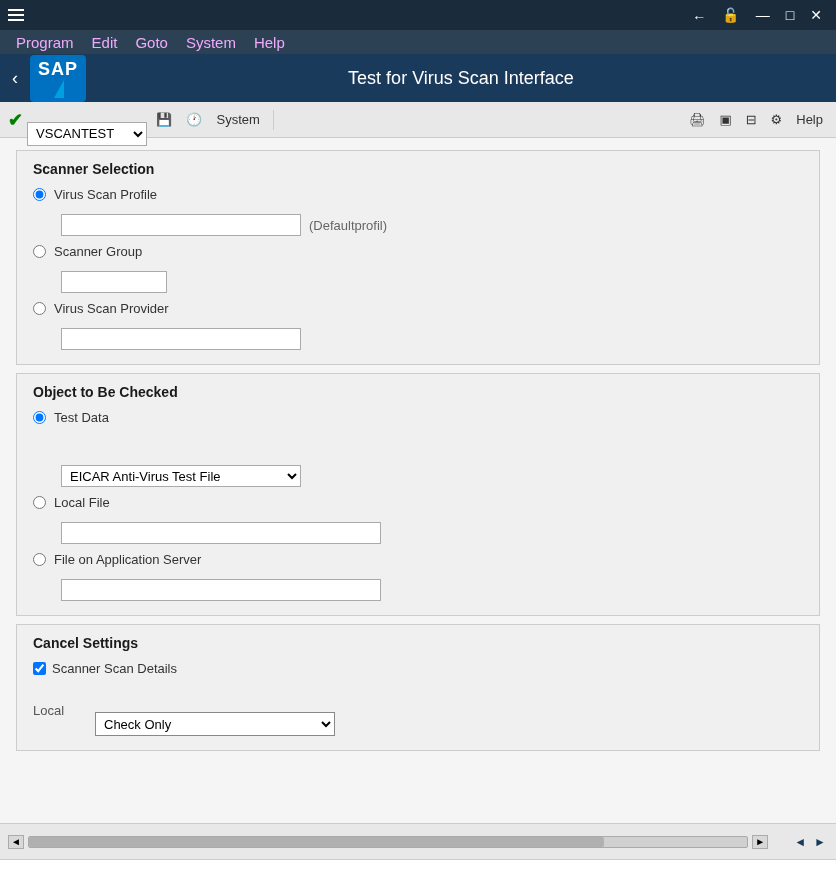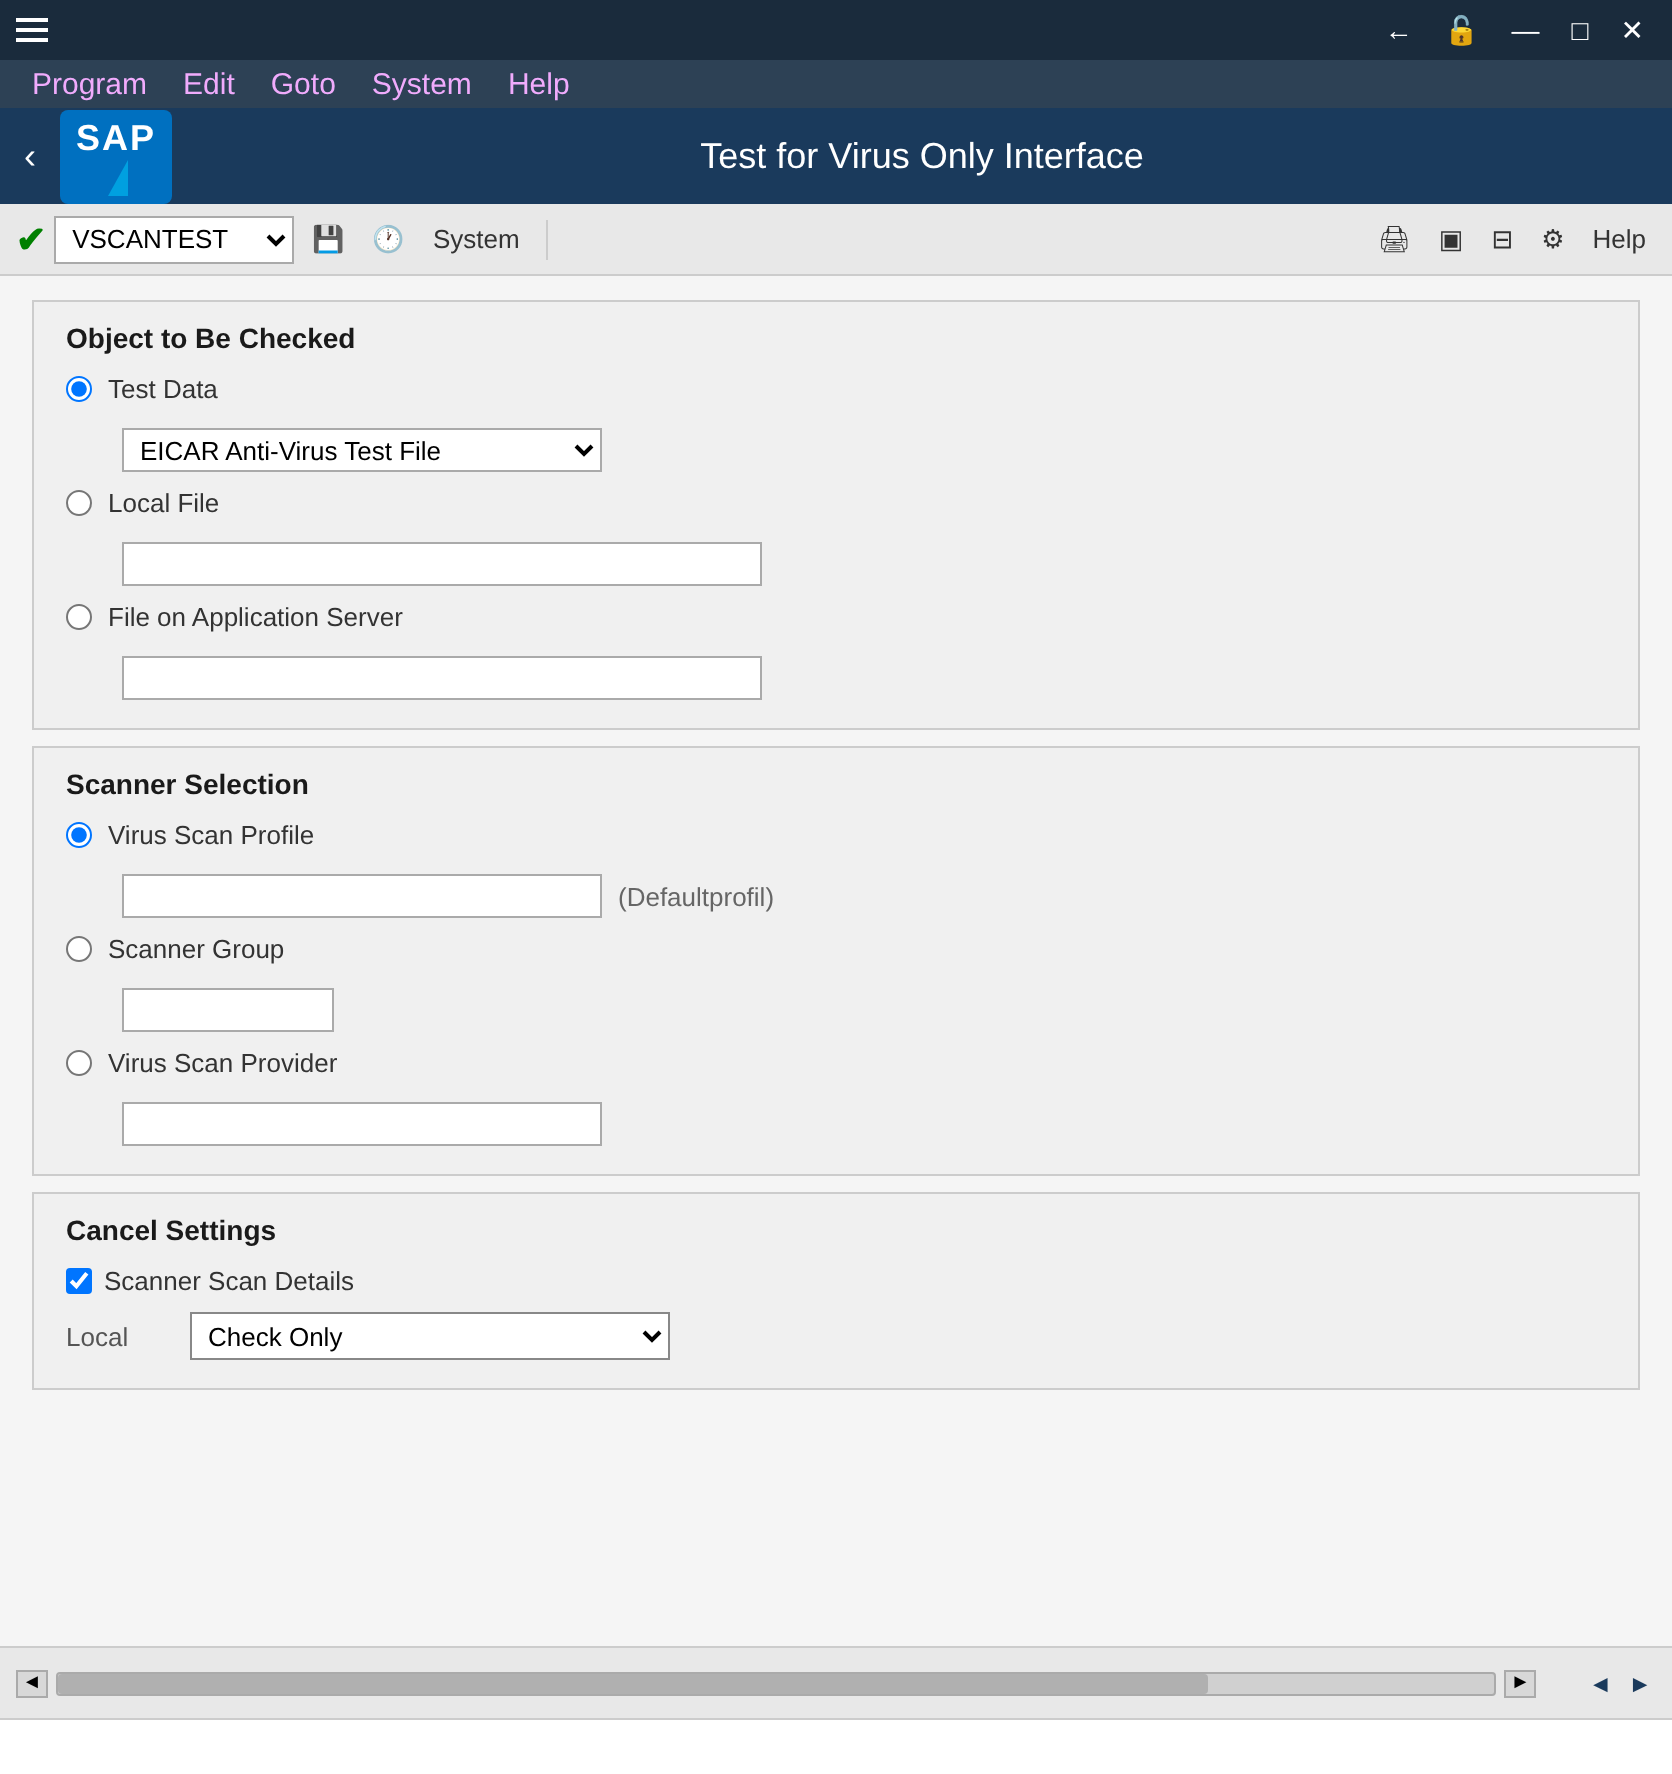--- a/index.html
+++ b/index.html
@@ -209,21 +209,21 @@
       padding: 0 8px;
     }
     .bottom-input {
       width: 100%;
       border: none;
       background: transparent;
       font-size: 13px;
       outline: none;
     }
 
-    select { appearance: auto; }
+    select { appearance: auto; margin-top: 28px; }
   </style>
 </head>
 <body>
 
 <div class="title-bar">
   <div class="title-bar-left">
     <div class="hamburger">
       <span></span>
         <span></span>
         <span></span>
@@ -246,21 +246,21 @@
   <span class="menu-item">System</span>
   <span class="menu-item">Help</span>
 </div>
 
 <div class="sap-header">
   <button class="sap-back-btn">‹</button>
   <div class="sap-logo">
     <span class="sap-logo-text">SAP</span>
     <div class="sap-logo-triangle"></div>
   </div>
-  <div class="sap-title">Test for Virus Only Interface</div>
+  <div class="sap-title">Test for Virus Scan Interface</div>
 </div>
 
 <div class="toolbar">
   <span class="toolbar-check">✔</span>
   <select class="toolbar-select">
     <option>VSCANTEST</option>
   </select>
   <button class="toolbar-btn">
     <span>💾</span>
   </button>
@@ -286,20 +286,51 @@
     </button>
     <button class="toolbar-btn">
       <span>Help</span>
     </button>
   </div>
 </div>
 
 <div class="main-content">
 
   <div class="section">
+    <div class="section-title">Scanner Selection</div>
+    <div class="radio-group">
+
+      <div class="radio-row">
+        <input type="radio" name="scanner" id="radio-vsp" checked="" style="">
+        <label for="radio-vsp" class="radio-label">Virus Scan Profile</label>
+      </div>
+      <div class="subrow" style="display:flex; align-items:center;">
+        <input type="text" class="input-field input-narrow" value="" style="">
+        <span class="default-profil">(Defaultprofil)</span>
+      </div>
+
+      <div class="radio-row">
+        <input type="radio" name="scanner" id="radio-sg" style="">
+        <label for="radio-sg" class="radio-label">Scanner Group</label>
+      </div>
+      <div class="subrow">
+        <input type="text" class="input-field input-medium" value="" style="">
+      </div>
+
+      <div class="radio-row">
+        <input type="radio" name="scanner" id="radio-vsprov" style="">
+        <label for="radio-vsprov" class="radio-label">Virus Scan Provider</label>
+      </div>
+      <div class="subrow">
+        <input type="text" class="input-field input-narrow" value="" style="">
+      </div>
+    </div>
+  </div>
+
+  <div class="section">
     <div class="section-title">Object to Be Checked</div>
     <div class="radio-group">
 
       <div class="radio-row">
         <input type="radio" name="object" id="radio-test-data" checked="" style="">
         <label for="radio-test-data" class="radio-label">Test Data</label>
       </div>
       <div class="subrow">
         <select class="input-field input-narrow" style="width:240px; height:22px;">
           <option>EICAR Anti-Virus Test File</option>
@@ -314,51 +345,20 @@
       <div class="subrow">
         <input type="text" class="input-field input-wide" value="" style="">
       </div>
 
       <div class="radio-row">
         <input type="radio" name="object" id="radio-app-server" style="">
         <label for="radio-app-server" class="radio-label">File on Application Server</label>
       </div>
       <div class="subrow">
         <input type="text" class="input-field input-wide" value="" style="">
-      </div>
-    </div>
-  </div>
-
-  <div class="section">
-    <div class="section-title">Scanner Selection</div>
-    <div class="radio-group">
-
-      <div class="radio-row">
-        <input type="radio" name="scanner" id="radio-vsp" checked="" style="">
-        <label for="radio-vsp" class="radio-label">Virus Scan Profile</label>
-      </div>
-      <div class="subrow" style="display:flex; align-items:center;">
-        <input type="text" class="input-field input-narrow" value="" style="">
-        <span class="default-profil">(Defaultprofil)</span>
-      </div>
-
-      <div class="radio-row">
-        <input type="radio" name="scanner" id="radio-sg" style="">
-        <label for="radio-sg" class="radio-label">Scanner Group</label>
-      </div>
-      <div class="subrow">
-        <input type="text" class="input-field input-medium" value="" style="">
-      </div>
-
-      <div class="radio-row">
-        <input type="radio" name="scanner" id="radio-vsprov" style="">
-        <label for="radio-vsprov" class="radio-label">Virus Scan Provider</label>
-      </div>
-      <div class="subrow">
-        <input type="text" class="input-field input-narrow" value="" style="">
       </div>
     </div>
   </div>
 
   <div class="section">
     <div class="section-title">Cancel Settings</div>
     <div class="checkbox-row">
       <input type="checkbox" id="chk-display-scan" checked="" style="">
       <label for="chk-display-scan" class="radio-label">Scanner Scan Details</label>
     </div>

